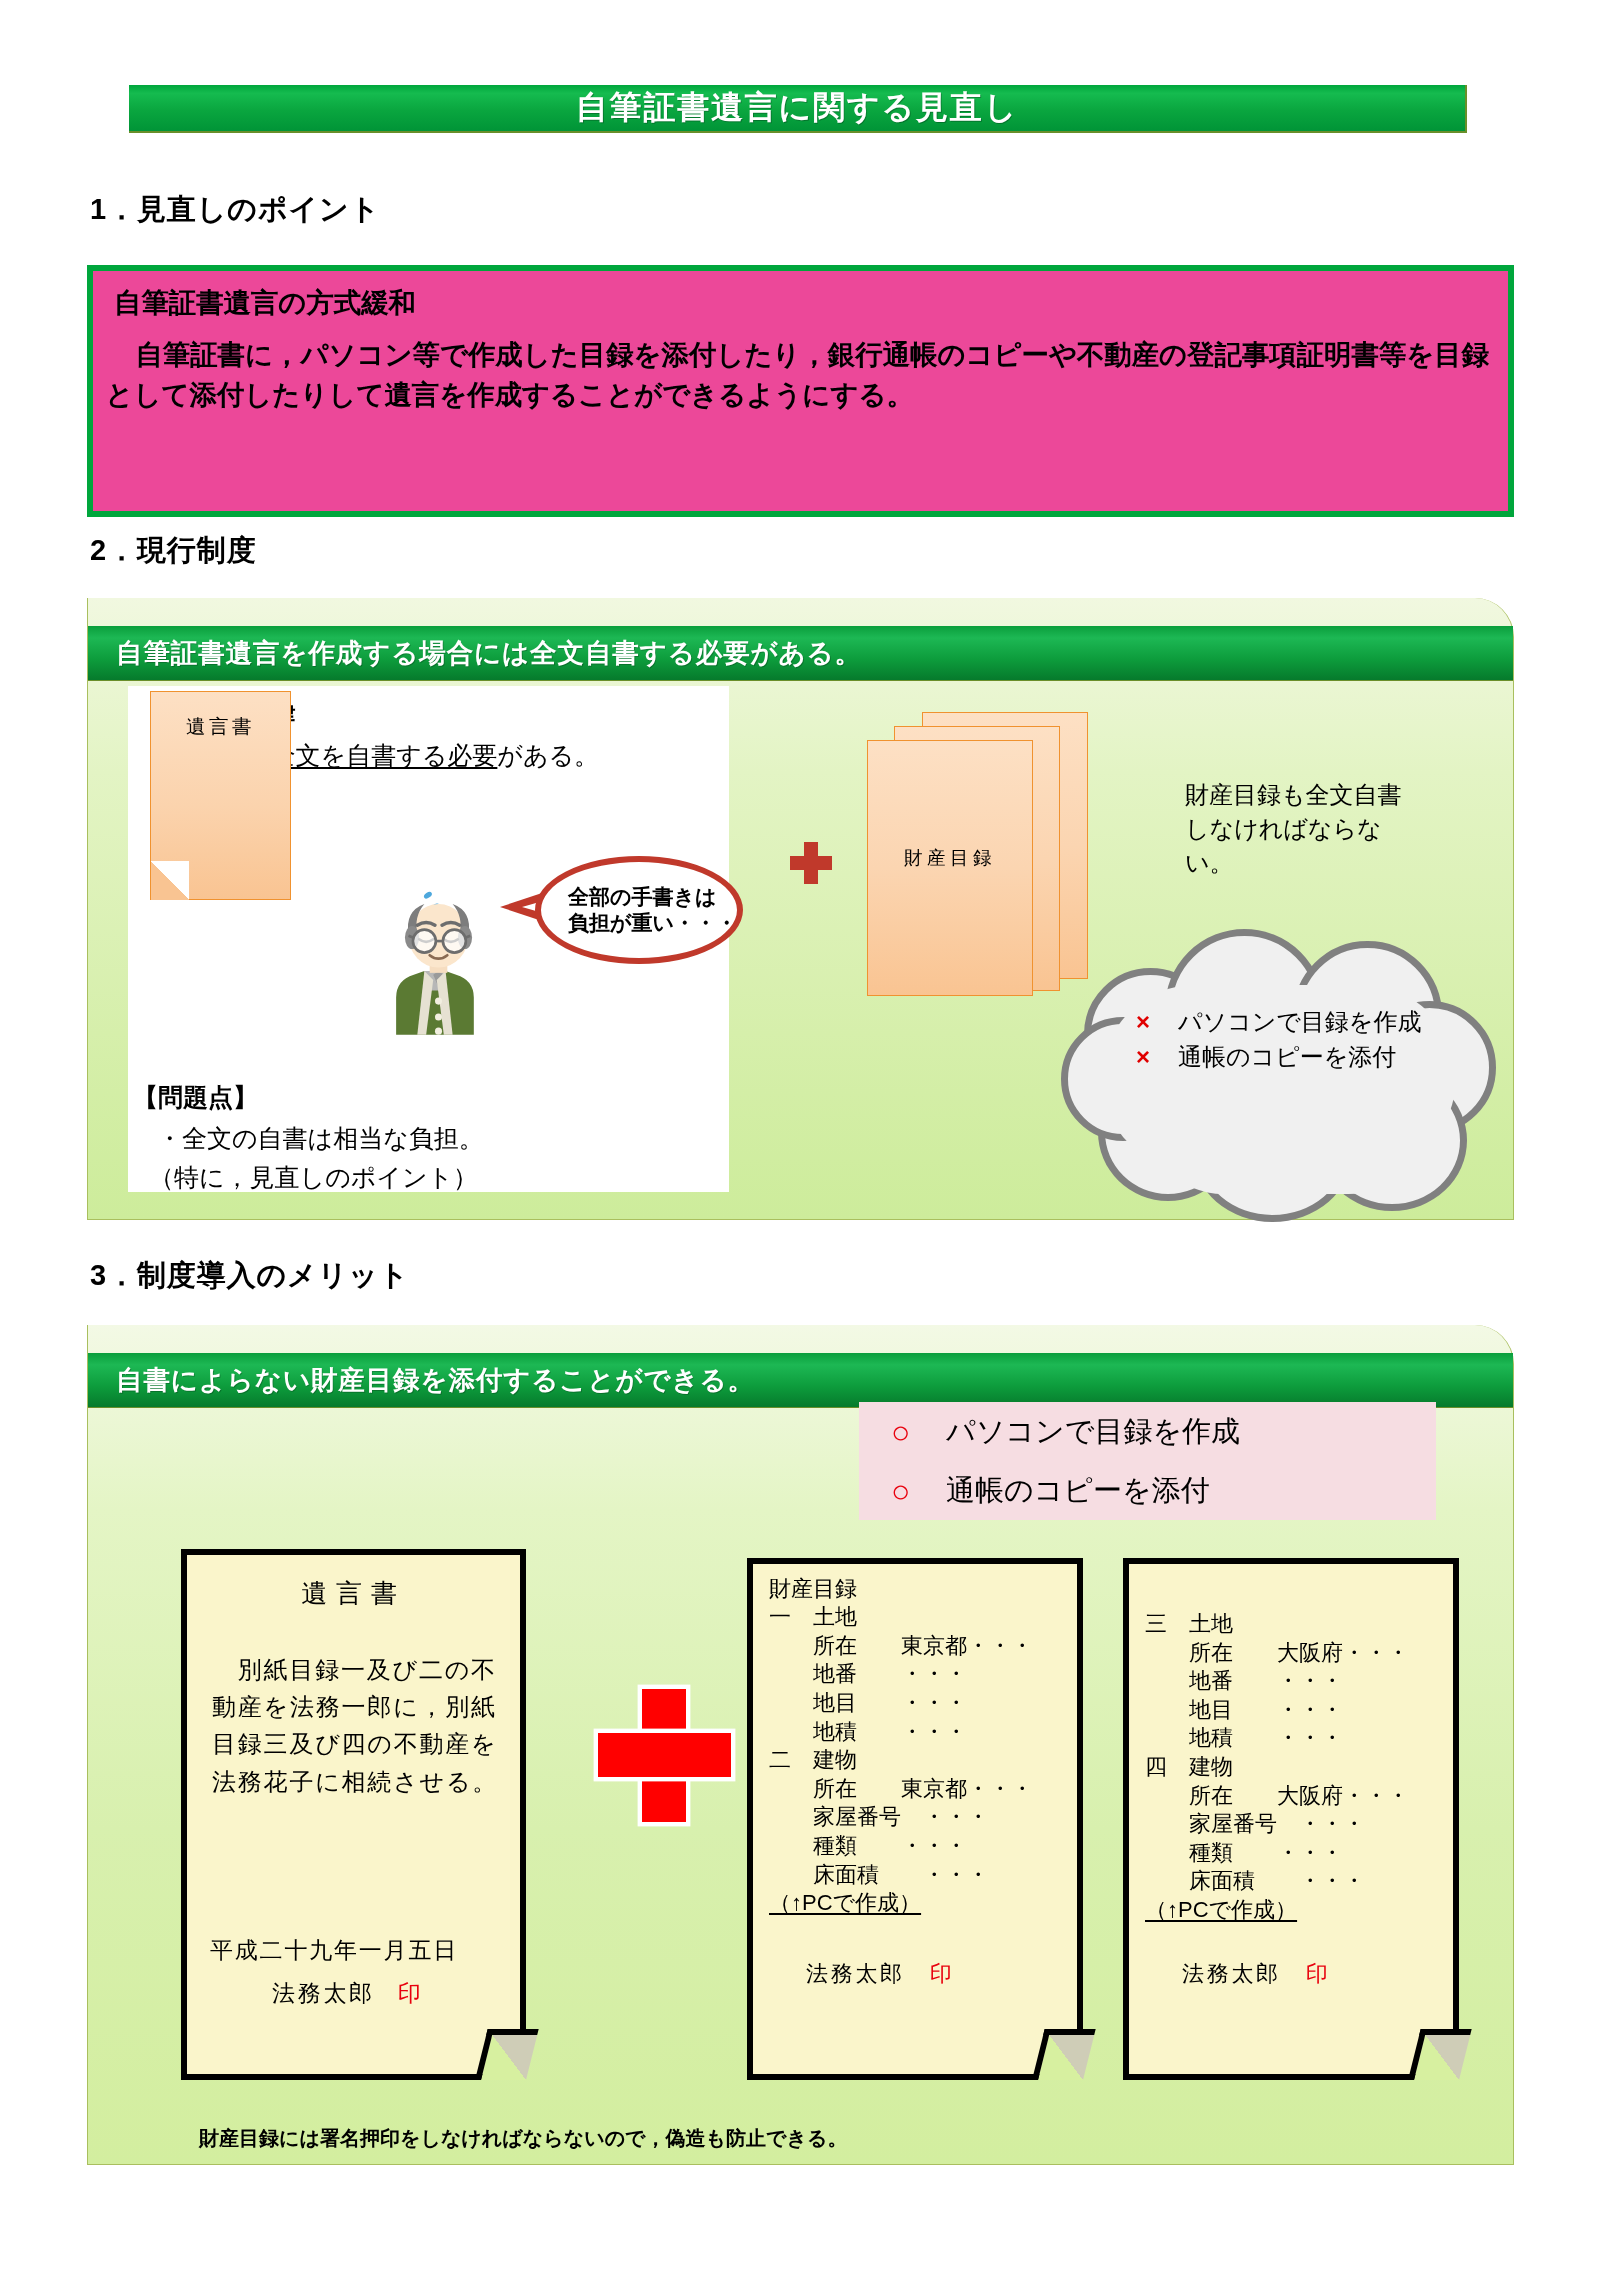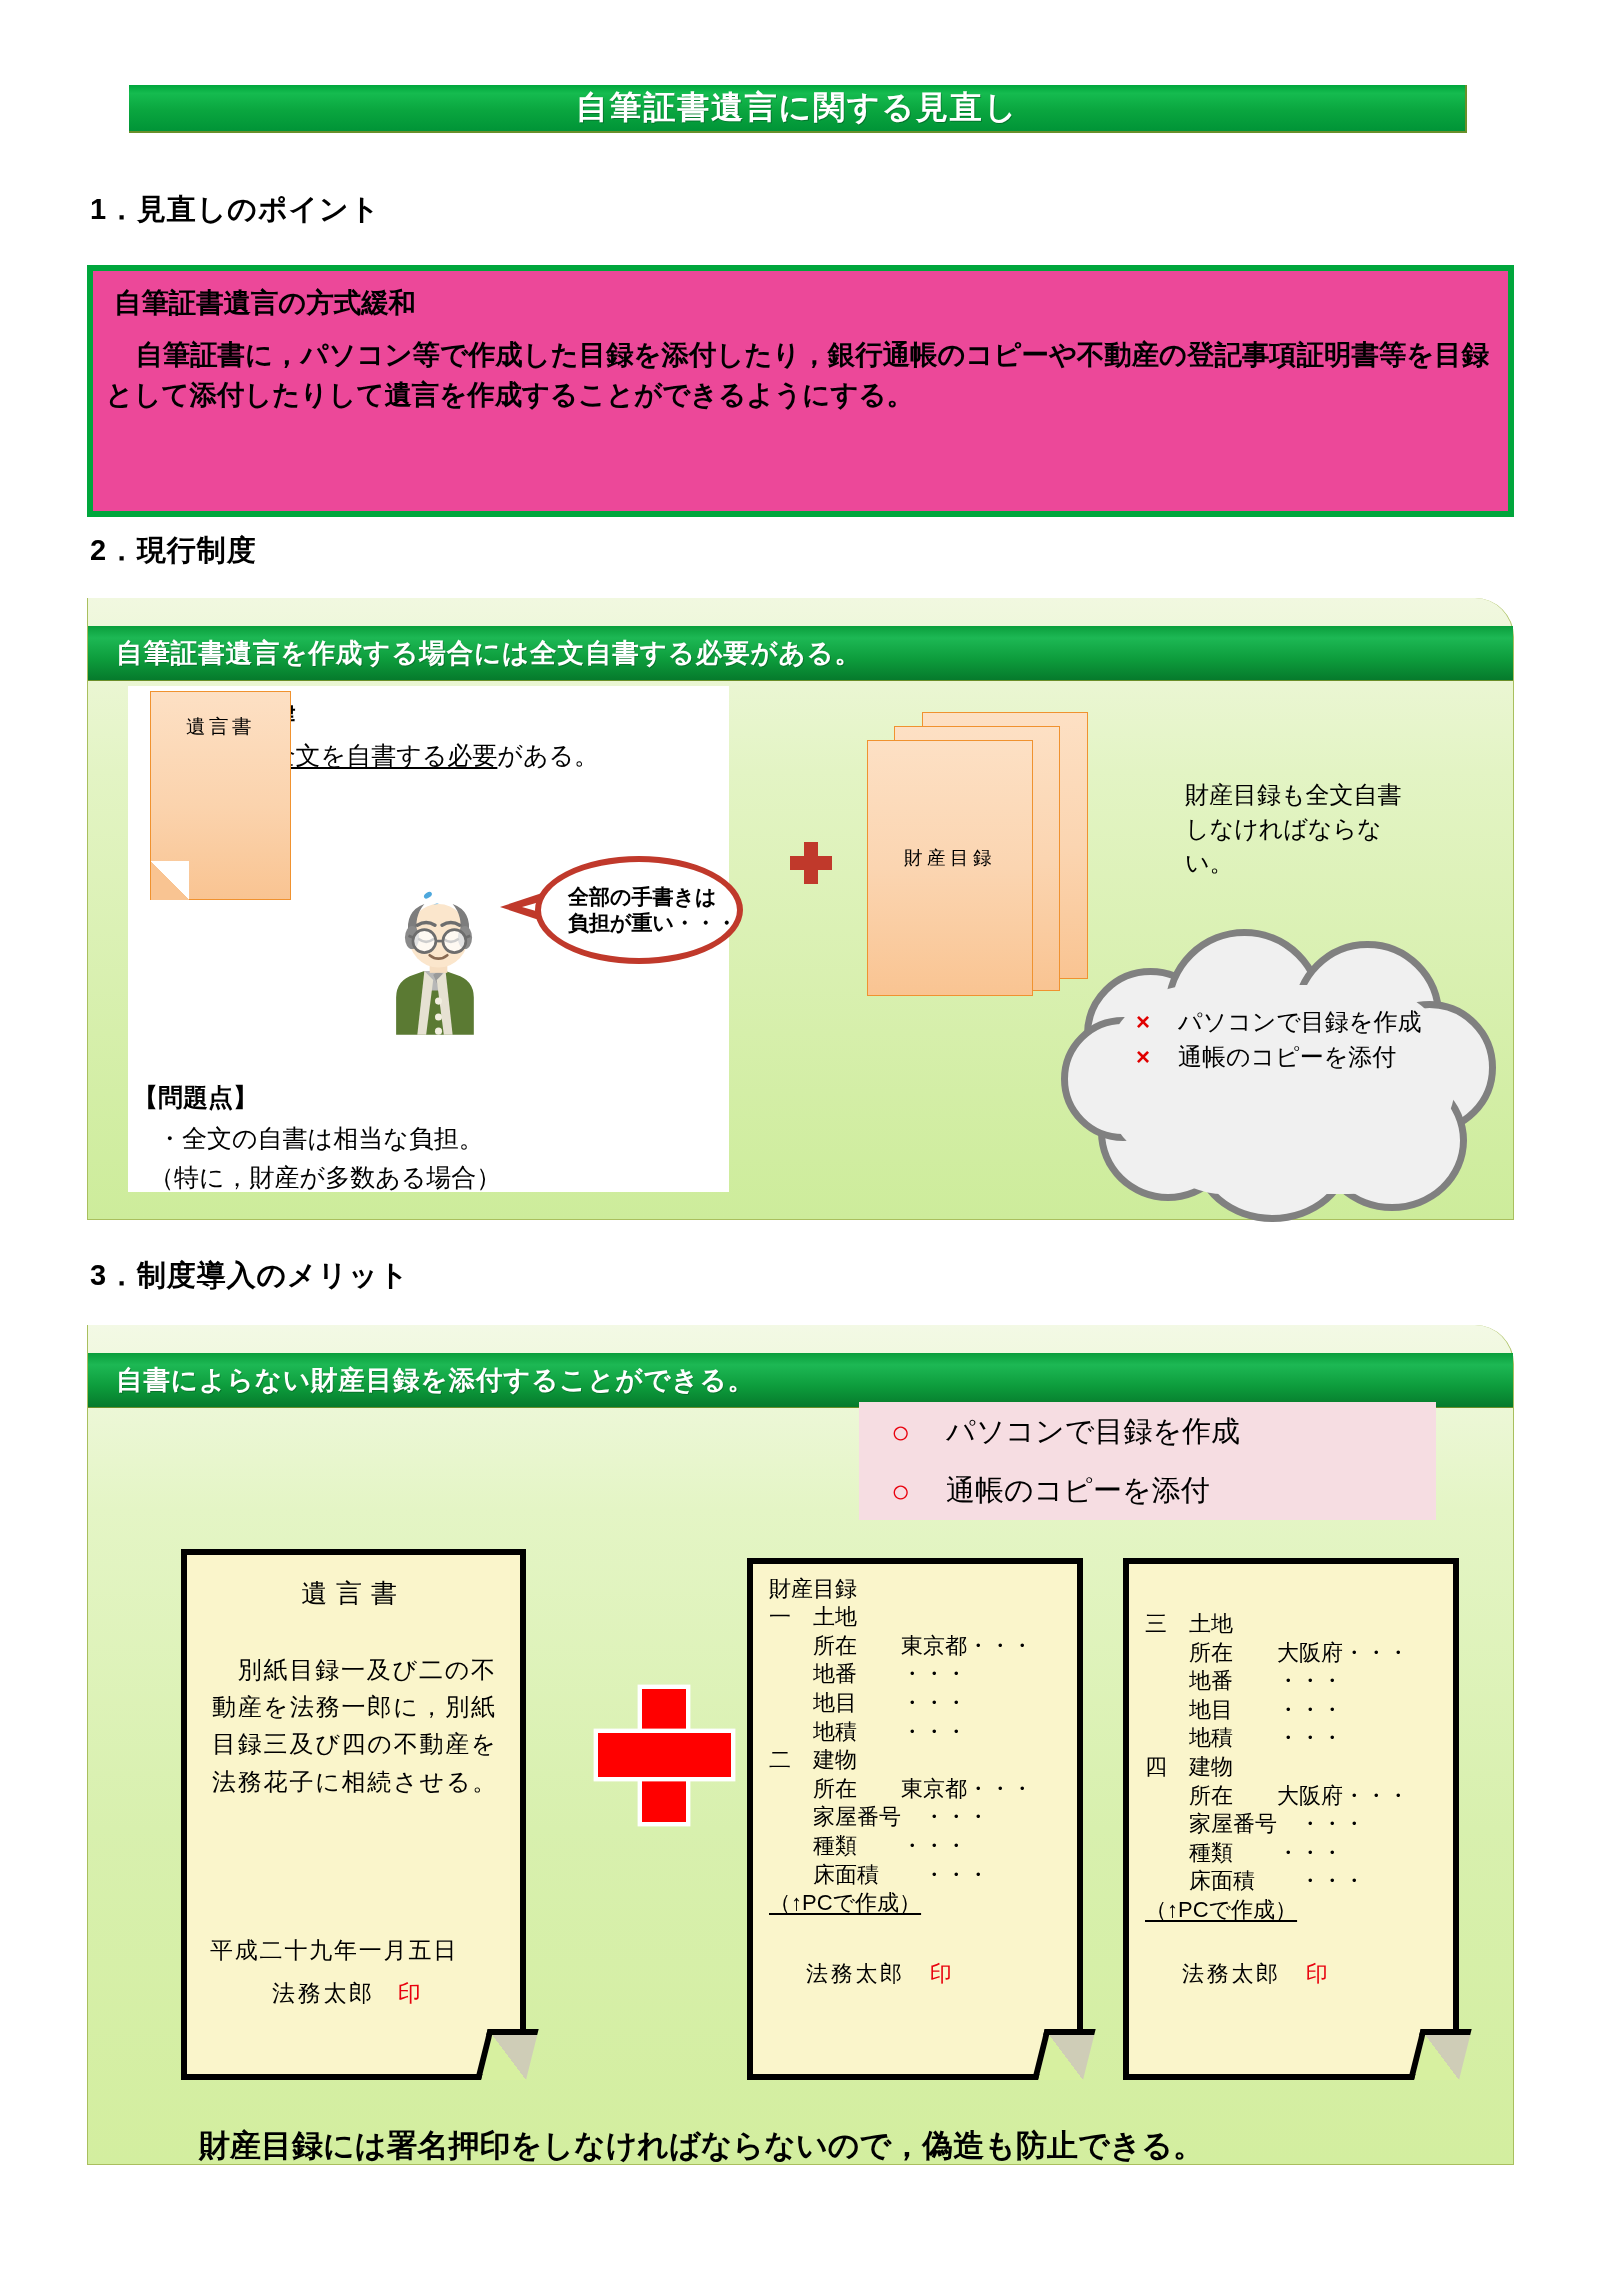--- a/index.html
+++ b/index.html
@@ -210,21 +210,21 @@
   .cat .l  { white-space:pre; }
   .cat .pc { text-decoration:underline; text-underline-offset:2.7px; }
   .cat .signrow{
     position:absolute; left:53px; bottom:85px;
     font-family:"DejaVu Serif","Liberation Serif",serif; font-size:22px; letter-spacing:2.7px;
   }
   .cat .seal{ color:#e8000d; margin-left:25px; }
 
   .foot3{
     position:absolute; left:199px; top:2125px; width:1150px;
-    font-size:31px; font-weight:bold;
+    font-size:20px; font-weight:bold;
   }
 </style>
 </head>
 <body>
 
 <div class="page">
 
   <div class="title-banner">
     <span class="t">自筆証書遺言に関する見直し</span>
   </div>
@@ -302,21 +302,21 @@
   <div class="bubble-tail2"></div>
   <div class="bubble">
     <div class="bt">
       <div>全部の手書きは</div>
       <div>負担が重い・・・</div>
     </div>
   </div>
 
   <div class="prob-h">【問題点】</div>
   <div class="prob-l1">・全文の自書は相当な負担。</div>
-  <div class="prob-l2">（特に，財産が多数ある場合）</div>
+  <div class="prob-l2">（特に，見直しのポイント）</div>
 
   <div class="plus2">
       <i class="v"></i>
       <i class="h"></i>
     </div>
 
   <div class="stack">
     <div class="sheet s1"></div>
     <div class="sheet s2"></div>
     <div class="sheet s3">

